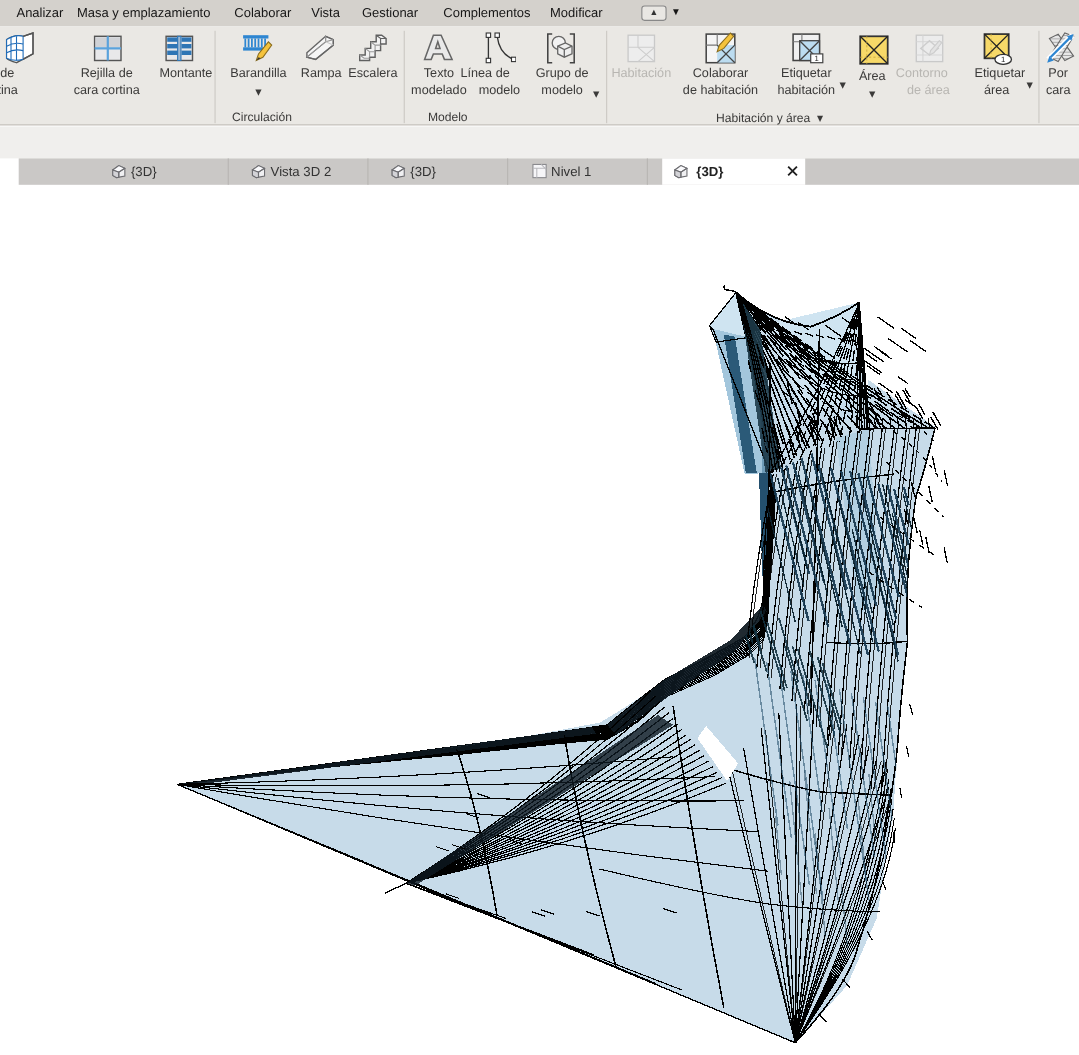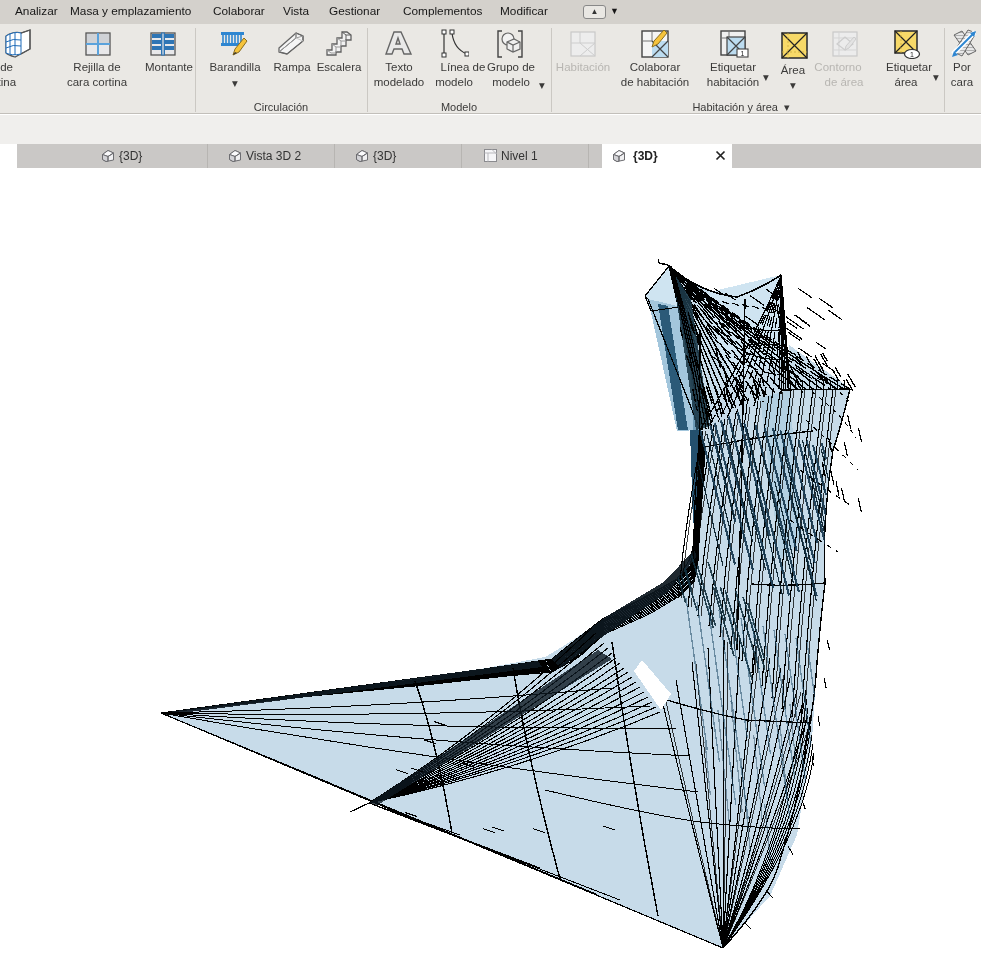--- a/index.html
+++ b/index.html
@@ -11,21 +11,21 @@
 #substrip { position:absolute; left:0; top:115px; width:981px; height:29px; background:#f0efed; }
 #tabbar { position:absolute; left:0; top:144px; width:981px; height:24px; background:#cac8c6;margin-left:17px; }
 .tab { position:absolute; top:0; height:24px; border-right:1px solid #b7b5b2; }
 .tabactive { position:absolute; top:0; height:24px; background:#fff; }
 .tt { position:absolute; top:5px; font-size:12px; color:#333; }
 .tt.b { font-weight:bold; color:#222; }
 #viewport { position:absolute; left:0; top:168px; width:981px; height:791px; background:#fff; overflow:hidden; }
 #viewport svg { display:block; }
 .rl { position:absolute; font-size:11.5px; color:#3b3a39; text-align:center; }
 .rl.dis { color:#b8b6b2; }
-.pl { position:absolute; top:77px; font-size:11px; color:#3b3a39; text-align:center; }
+.pl { position:absolute; top:77px; font-size:11px; color:#3b3a39; }
 .sep { position:absolute; top:4px; height:84px; width:1px; background:#cbc8c3; }
 #collapsebtn { position:absolute; left:583px; top:5px; width:23px; height:14px; border:1px solid #888;
   border-radius:3px; background:#e9e7e3; font-size:8px; text-align:center; line-height:12px; color:#333; }
 </style></head>
 <body>
 <div id="viewport">
 <svg width="981" height="791" viewBox="0 168 981 791" shape-rendering="crispEdges">
 <defs>
         <clipPath id="cup">
           <path d="M669,266 Q700,293 737,297 Q762,288 781,275 L790,388 L700,430 Z"></path>
@@ -557,21 +557,21 @@
     <div class="rl" style="left:-71px;top:52px;width:120px">uro cortina</div>
     <div class="rl" style="left:37px;top:37px;width:120px">Rejilla de</div>
     <div class="rl" style="left:37px;top:52px;width:120px">cara cortina</div>
     <div class="rl" style="left:103px;top:37px;width:132px">Montante</div>
     <div class="rl" style="left:175px;top:37px;width:120px">Barandilla</div>
     <div class="rl" style="left:175px;top:52px;width:120px">▾</div>
     <div class="rl" style="left:232px;top:37px;width:120px">Rampa</div>
     <div class="rl" style="left:279px;top:37px;width:120px">Escalera</div>
     <div class="rl" style="left:339px;top:37px;width:120px">Texto</div>
     <div class="rl" style="left:339px;top:52px;width:120px">modelado</div>
-    <div class="rl" style="left:394px;top:37px;width:138px">Línea de</div>
+    <div class="rl" style="left:372px;top:37px;width:138px">Línea de</div>
     <div class="rl" style="left:394px;top:52px;width:120px">modelo</div>
     <div class="rl" style="left:451px;top:37px;width:120px">Grupo de</div>
     <div class="rl" style="left:451px;top:52px;width:120px">modelo</div>
     <div class="rl dis" style="left:523px;top:37px;width:120px">Habitación</div>
     <div class="rl" style="left:595px;top:37px;width:120px">Colaborar</div>
     <div class="rl" style="left:595px;top:52px;width:120px">de habitación</div>
     <div class="rl" style="left:673px;top:37px;width:120px">Etiquetar</div>
     <div class="rl" style="left:673px;top:52px;width:120px">habitación</div>
     <div class="rl" style="left:733px;top:40px;width:120px">Área</div>
     <div class="rl" style="left:733px;top:54px;width:120px">▾</div>

